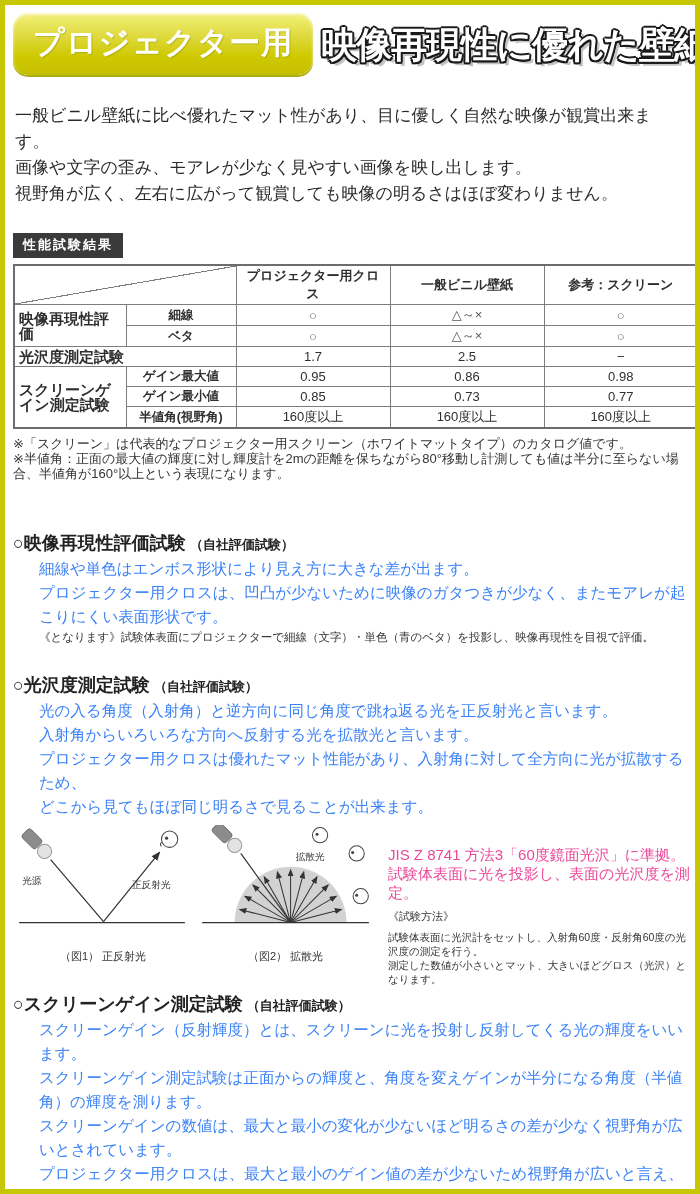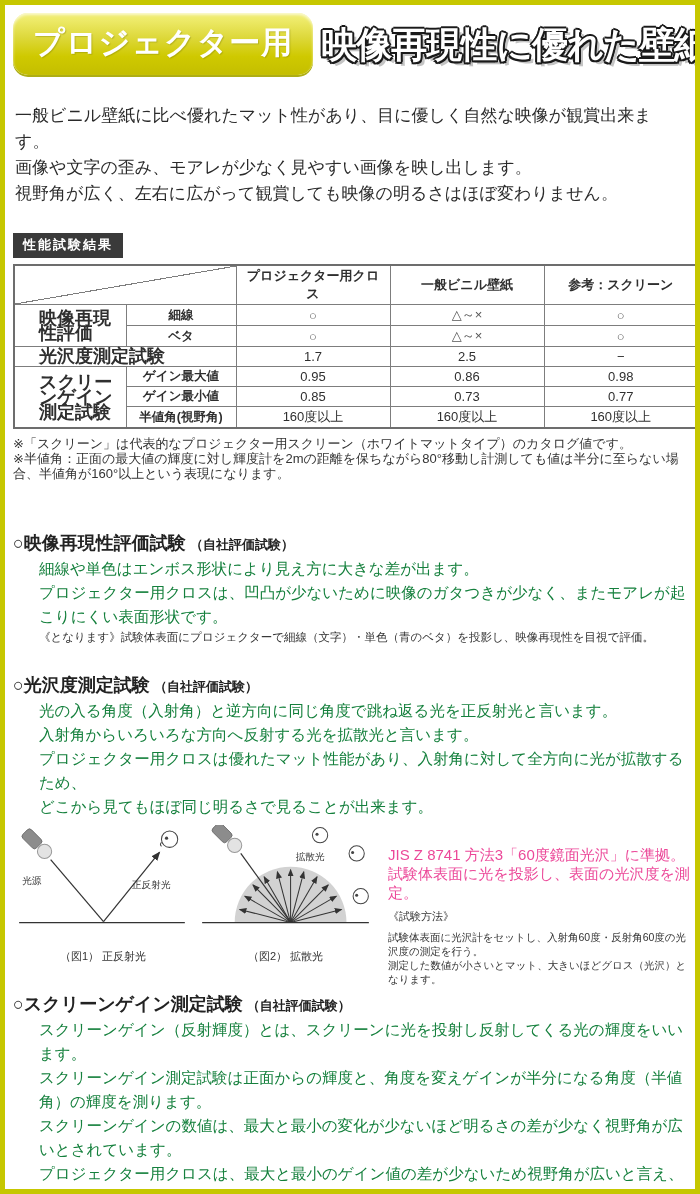--- a/index.html
+++ b/index.html
@@ -27,32 +27,32 @@
   
   .intro { margin:28px 10px 0; font-size:17px; line-height:26px; color:#2a2a2a; font-weight:500; }
   
   .results-label { display:inline-block; background:#3a3a3a; color:#fff; font-size:13px;
     font-weight:bold; padding:3px 10px 4px; margin:26px 0 4px 8px; letter-spacing:2px; }
   table { border-collapse:collapse; margin:2px 8px 0; width:684px; table-layout:fixed; }
   th, td { border:1px solid #7d7d7d; font-size:13px; color:#2f2f2f; padding:1px 4px; text-align:center; }
   table { border:2px solid #6d6d6d; }
   th { height:26px; font-weight:bold; }
   td { height:20px; }
-  td.group { font-weight:bold; text-align:left; padding-left:24px; font-size:18px; line-height:15px; }
+  td.group { font-weight:bold; text-align:left; padding-left:4px; font-size:15px; line-height:15px; }
   td.sub { font-weight:bold; font-size:12.5px; }
   .diag-cell { background:linear-gradient(to bottom right, rgba(0,0,0,0) 49.3%, #7d7d7d 49.3%, #7d7d7d 50.7%, rgba(0,0,0,0) 50.7%); }
   .sym { color:#555; }
   
   .notes { margin:7px 8px 0; font-size:13px; line-height:15px; color:#333; }
   
   .section { margin:0 8px; }
   .sec1 { margin-top:50px; } .sec2 { margin-top:28px; } .sec3 { margin-top:6px; }
   .sec-head { font-size:18px; font-weight:bold; color:#222; line-height:25px; }
   .sec-sub { font-size:13px; font-weight:bold; margin-left:4px; }
-  .sec-body { margin-left:26px; font-size:15.5px; line-height:24px; color:#15803d; font-weight:500; }
+  .sec-body { margin-left:26px; font-size:15.5px; line-height:24px; color:#3b82f6; font-weight:500; }
   .method { margin-left:26px; margin-top:1px; font-size:11.5px; color:#333; line-height:15px; }
   
   .diagram-row { display:flex; margin:6px 4px 0 8px; align-items:flex-start; }
   .fig { text-align:center; }
   .fig-caption { font-size:11px; color:#333; margin-top:-2px; }
   .gloss-info { margin-left:10px; padding-top:20px; width:320px; }
   .gloss-info .g1 { font-size:15px; line-height:19px; color:#ec4899; font-weight:500; }
   .gloss-info .g2 { font-size:10.5px; line-height:14px; color:#333; margin-top:6px; }
   .gloss-info .g2l { font-size:11px; color:#333; margin-top:7px; }
   svg text { fill:#333; }

